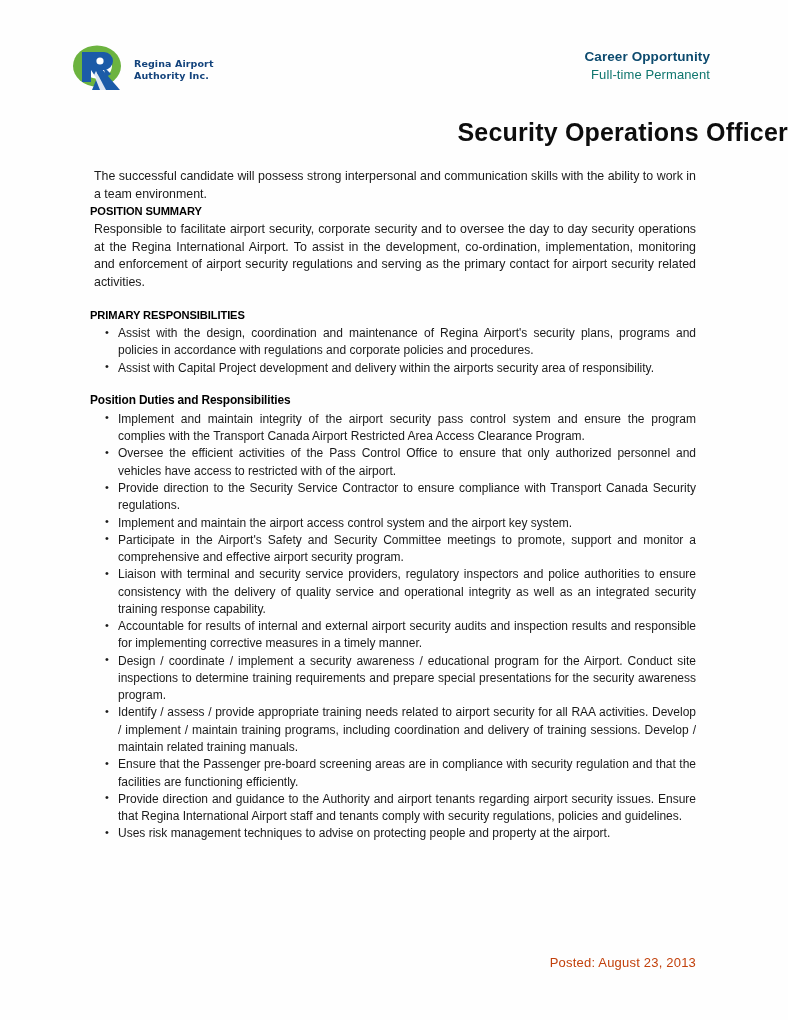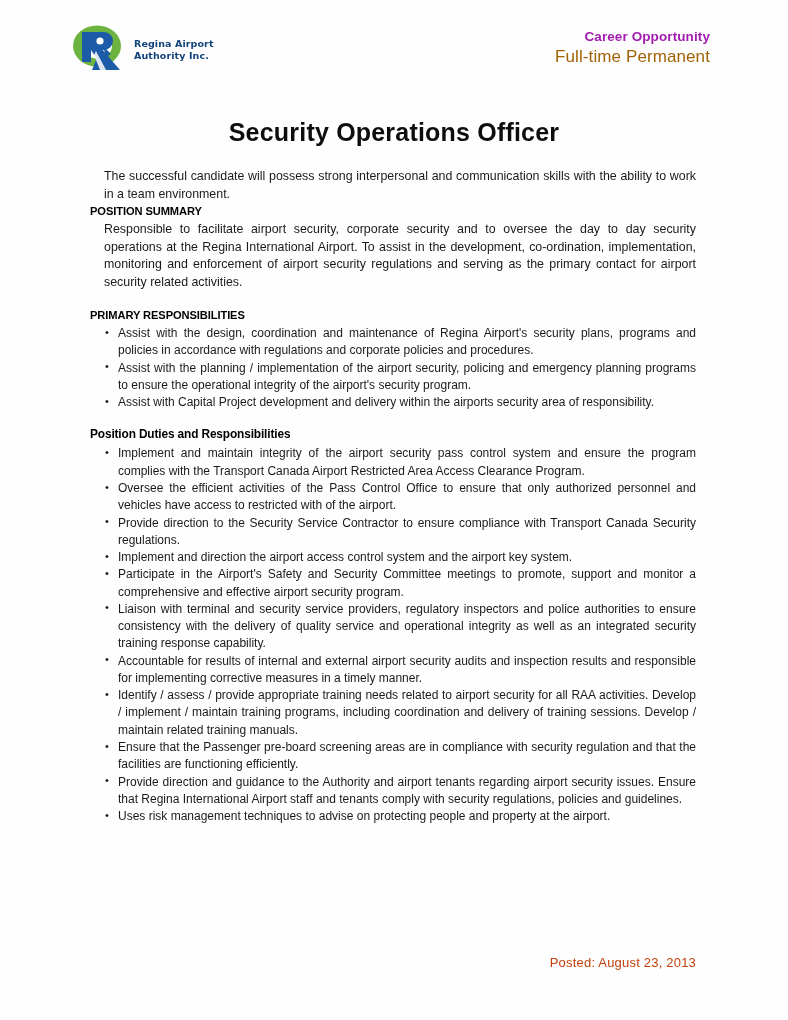--- a/index.html
+++ b/index.html
@@ -20,21 +20,21 @@
   .page {
     position: absolute;
     inset: 0;
     background: #fefefe;
     padding: 0;
   }
 
   
   .header {
     position: absolute;
-    top: 24px;
+    top: 44px;
     left: 70px;
     right: 78px;
     height: 60px;
   }
   .brand {
     position: absolute;
     left: 0;
     top: 0;
     display: flex;
     align-items: center;
@@ -58,55 +58,55 @@
   }
   .header-right {
     position: absolute;
     right: 0;
     top: 4px;
     text-align: right;
   }
   .hr-line1 {
     font-size: 13.5px;
     font-weight: bold;
-    color: #a21caf;
+    color: #0c4a6e;
     letter-spacing: 0.1px;
     line-height: 1.35;
   }
   .hr-line2 {
-    font-size: 17px;
+    font-size: 13px;
     font-weight: normal;
-    color: #a16207;
+    color: #0f766e;
     letter-spacing: 0.1px;
     line-height: 1.35;
   }
 
   
   .doc-title {
     position: absolute;
     top: 118px;
     left: 0;
     right: 0;
-    text-align: center;
+    text-align: right;
     font-size: 25px;
     font-weight: bold;
     color: #0d0d0d;
     letter-spacing: 0.2px;
   }
 
   
   .content {
     position: absolute;
     top: 168px;
     left: 90px;
     width: 606px;
   }
 
   p.para {
-    margin: 0 0 0 14px;
+    margin: 0 0 0 4px;
     font-size: 12.4px;
     line-height: 1.44;
     text-align: justify;
     color: #1a1a1a;
   }
   .intro { margin-bottom: 18px; }
 
   h2.section-head {
     margin: 0 0 4px 0;
     font-size: 11.6px;
@@ -205,35 +205,35 @@
 
     <div class="block">
       <h2 class="section-head">POSITION SUMMARY</h2>
       <p class="para">Responsible to facilitate airport security, corporate security and to oversee the day to day security operations at the Regina International Airport.  To assist in the development, co-ordination, implementation, monitoring and enforcement of airport security regulations and serving as the primary contact for airport security related activities.</p>
     </div>
 
     <div class="block">
       <h2 class="section-head">PRIMARY RESPONSIBILITIES</h2>
       <ul class="bullets">
         <li>Assist with the design, coordination and maintenance of Regina Airport's security plans, programs and policies in accordance with regulations and corporate policies and procedures.</li>
-        <li>Assist with the planning / implementation of the airport security, policing and emergency planning programs to ensure the operational integrity of the airport's security program.</li>
         <li>Assist with Capital Project development and delivery within the airports security area of responsibility.</li>
       </ul>
     </div>
 
     <div class="block tight">
       <h2 class="section-head mixed">Position Duties and Responsibilities</h2>
       <ul class="bullets">
         <li>Implement and maintain integrity of the airport security pass control system and ensure the program complies with the Transport Canada Airport Restricted Area Access Clearance Program.</li>
         <li>Oversee the efficient activities of the Pass Control Office to ensure that only authorized personnel and vehicles have access to restricted with of the airport.</li>
         <li>Provide direction to the Security Service Contractor to ensure compliance with Transport Canada Security regulations.</li>
-        <li>Implement and direction the airport access control system and the airport key system.</li>
+        <li>Implement and maintain the airport access control system and the airport key system.</li>
         <li>Participate in the Airport's Safety and Security Committee meetings to promote, support and monitor a comprehensive and effective airport security program.</li>
         <li>Liaison with terminal and security service providers, regulatory inspectors and police authorities to ensure consistency with the delivery of quality service and operational integrity as well as an integrated security training response capability.</li>
         <li>Accountable for results of internal and external airport security audits and inspection results and responsible for implementing corrective measures in a timely manner.</li>
+        <li>Design / coordinate / implement a security awareness / educational program for the Airport.  Conduct site inspections to determine training requirements and prepare special presentations for the security awareness program.</li>
         <li>Identify / assess / provide appropriate training needs related to airport security for all RAA activities.   Develop / implement / maintain training programs, including coordination and delivery of training sessions.  Develop / maintain related training manuals.</li>
         <li>Ensure that the Passenger pre-board screening areas are in compliance with security regulation and that the facilities are functioning efficiently.</li>
         <li>Provide direction and guidance to the Authority and airport tenants regarding airport security issues.  Ensure that Regina International Airport staff and tenants comply with security regulations, policies and guidelines.</li>
         <li>Uses risk management techniques to advise on protecting people and property at the airport.</li>
       </ul>
     </div>
 
   </div>
 
   <div class="posted">Posted:  August 23, 2013</div>

